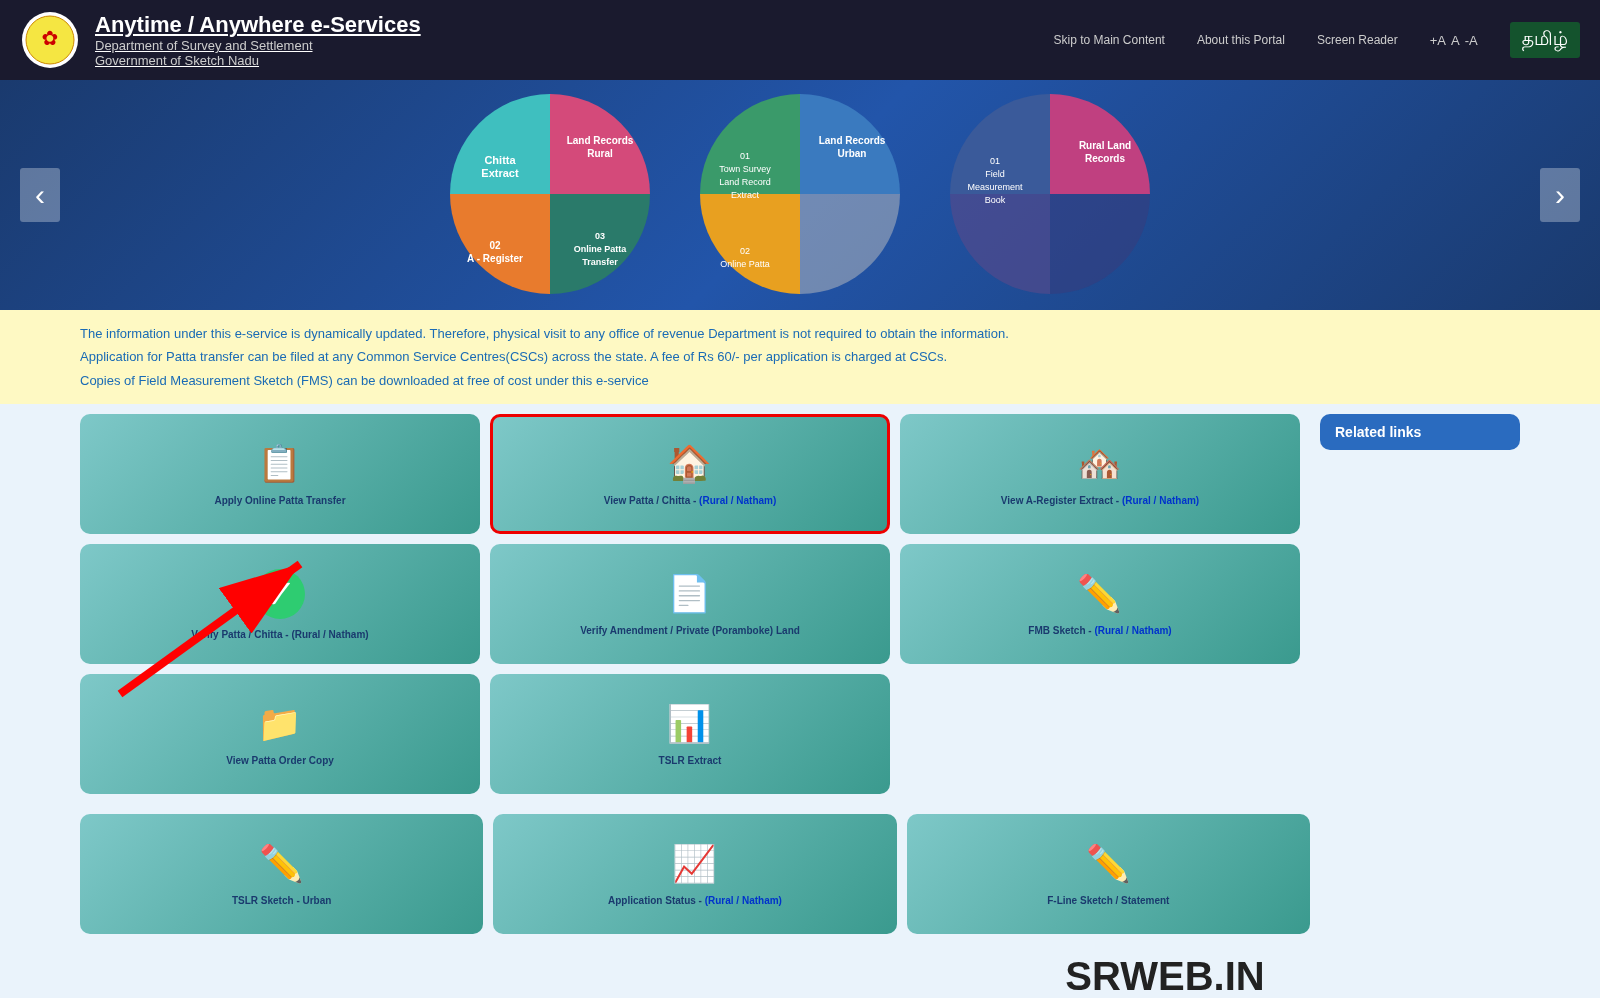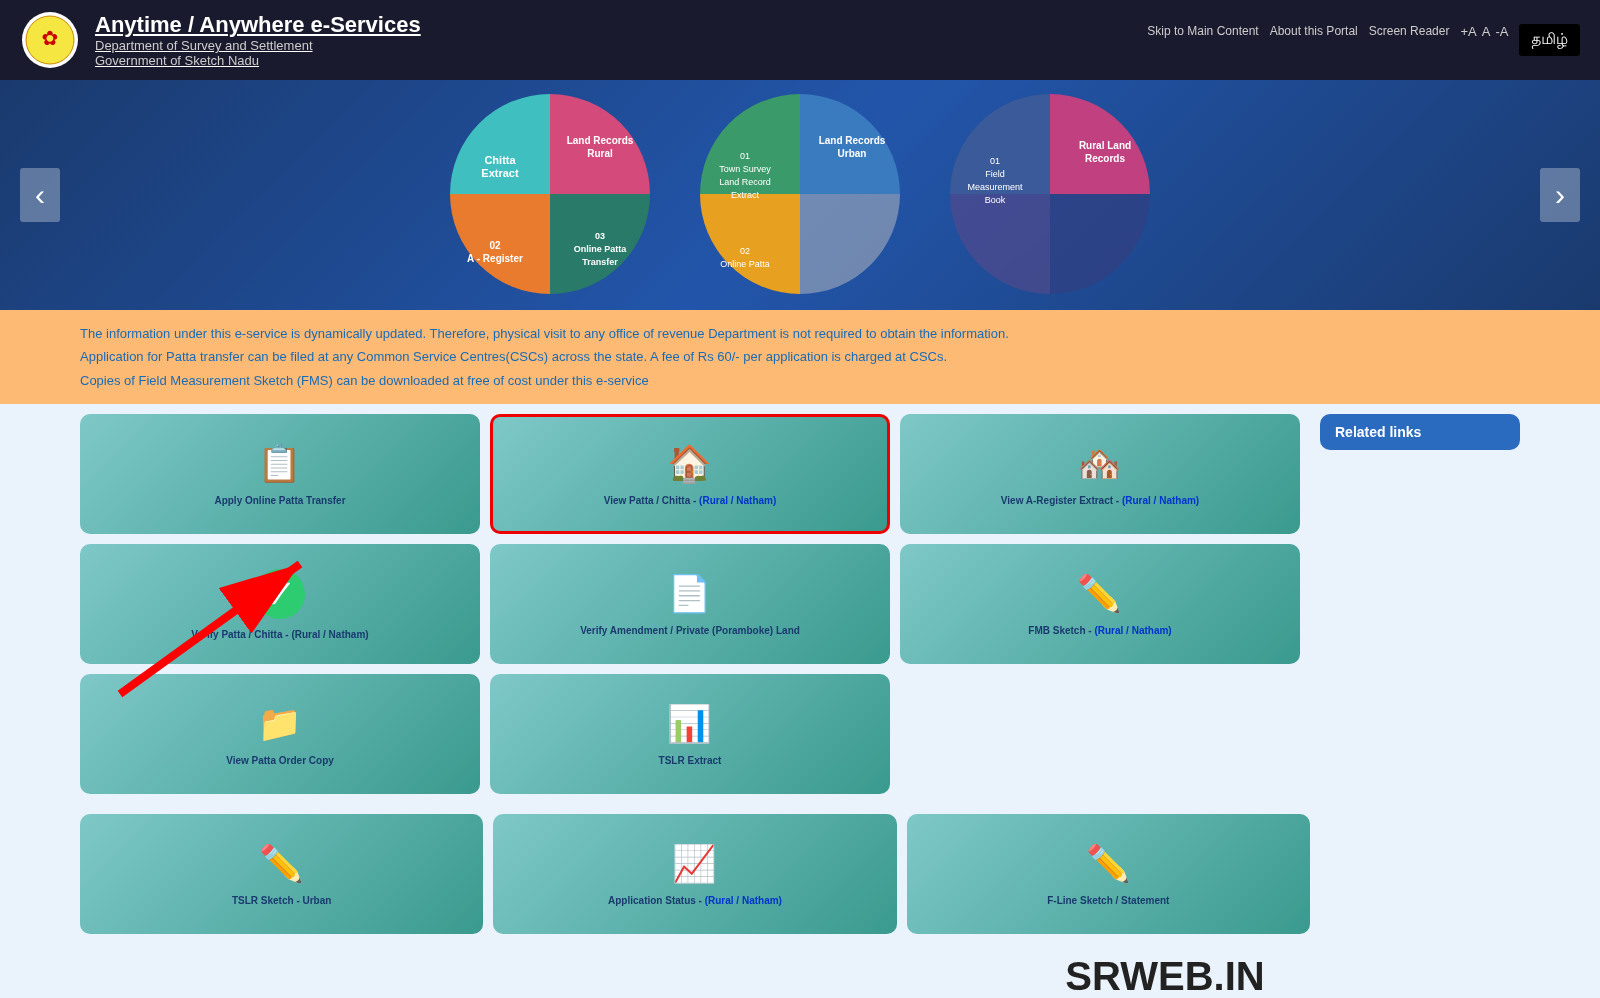--- a/index.html
+++ b/index.html
@@ -5,35 +5,35 @@
     * { margin: 0; padding: 0; box-sizing: border-box; }
     body { font-family: Arial, sans-serif; font-size: 13px; background: #f0f0f0; width: 1600px; overflow-x: hidden; }
 
     
     .header { background: #1a1a2e; display: flex; align-items: center; padding: 8px 20px; height: 80px; }
     .header-logo { width: 60px; height: 60px; margin-right: 15px; }
     .header-logo svg { width: 60px; height: 60px; }
     .header-title { color: white; flex: 1; text-decoration: underline; }
     .header-title h1 { font-size: 22px; font-weight: bold; color: #fff; }
     .header-title p { font-size: 13px; color: #ccc; }
-    .header-nav { display: flex; align-items: flex-start; gap: 11px; }
+    .header-nav { display: flex; align-items: center; gap: 32px; }
     .header-nav a { color: #ccc; text-decoration: none; font-size: 12px; cursor: pointer; }
     .font-controls { display: flex; gap: 5px; align-items: center; }
     .font-btn { color: #ccc; cursor: pointer; font-size: 13px; background: none; border: none; }
-    .tamil-btn { background: #000000; color: white; border: none; padding: 6px 12px; font-size: 15px; cursor: pointer; border-radius: 3px; }
+    .tamil-btn { background: #14532d; color: white; border: none; padding: 6px 12px; font-size: 19px; cursor: pointer; border-radius: 3px; }
 
     
     .banner { position: relative; background: #1a3a6e; height: 230px; overflow: hidden; display: flex; align-items: center; justify-content: center; }
     .banner-bg { position: absolute; top: 0; left: 0; width: 100%; height: 100%; background: linear-gradient(135deg, #1a3a6e 0%, #2255aa 50%, #1a3a6e 100%); }
     .nav-arrow { position: absolute; top: 50%; transform: translateY(-50%); z-index: 10; background: rgba(255,255,255,0.3); border: none; color: white; font-size: 30px; padding: 10px 15px; cursor: pointer; border-radius: 3px; }
     .nav-arrow-left { left: 20px; }
     .nav-arrow-right { right: 20px; }
 
     
-    .info-text { background: #fdba74; padding: 12px 80px; color: #1a6bb5; font-size: 13px; line-height: 1.8; }
+    .info-text { background: #fef9c3; padding: 12px 80px; color: #1a6bb5; font-size: 13px; line-height: 1.8; }
 
     
     .main-content { display: flex; padding: 10px 80px; gap: 20px; background: #eaf3fb; }
     .services-grid { flex: 1; display: grid; grid-template-columns: repeat(3, 1fr); gap: 10px; }
     .sidebar { width: 200px; }
 
     
     .service-card {
       background: linear-gradient(135deg, #7ec8c8, #3a9a8e);
       border-radius: 10px;

